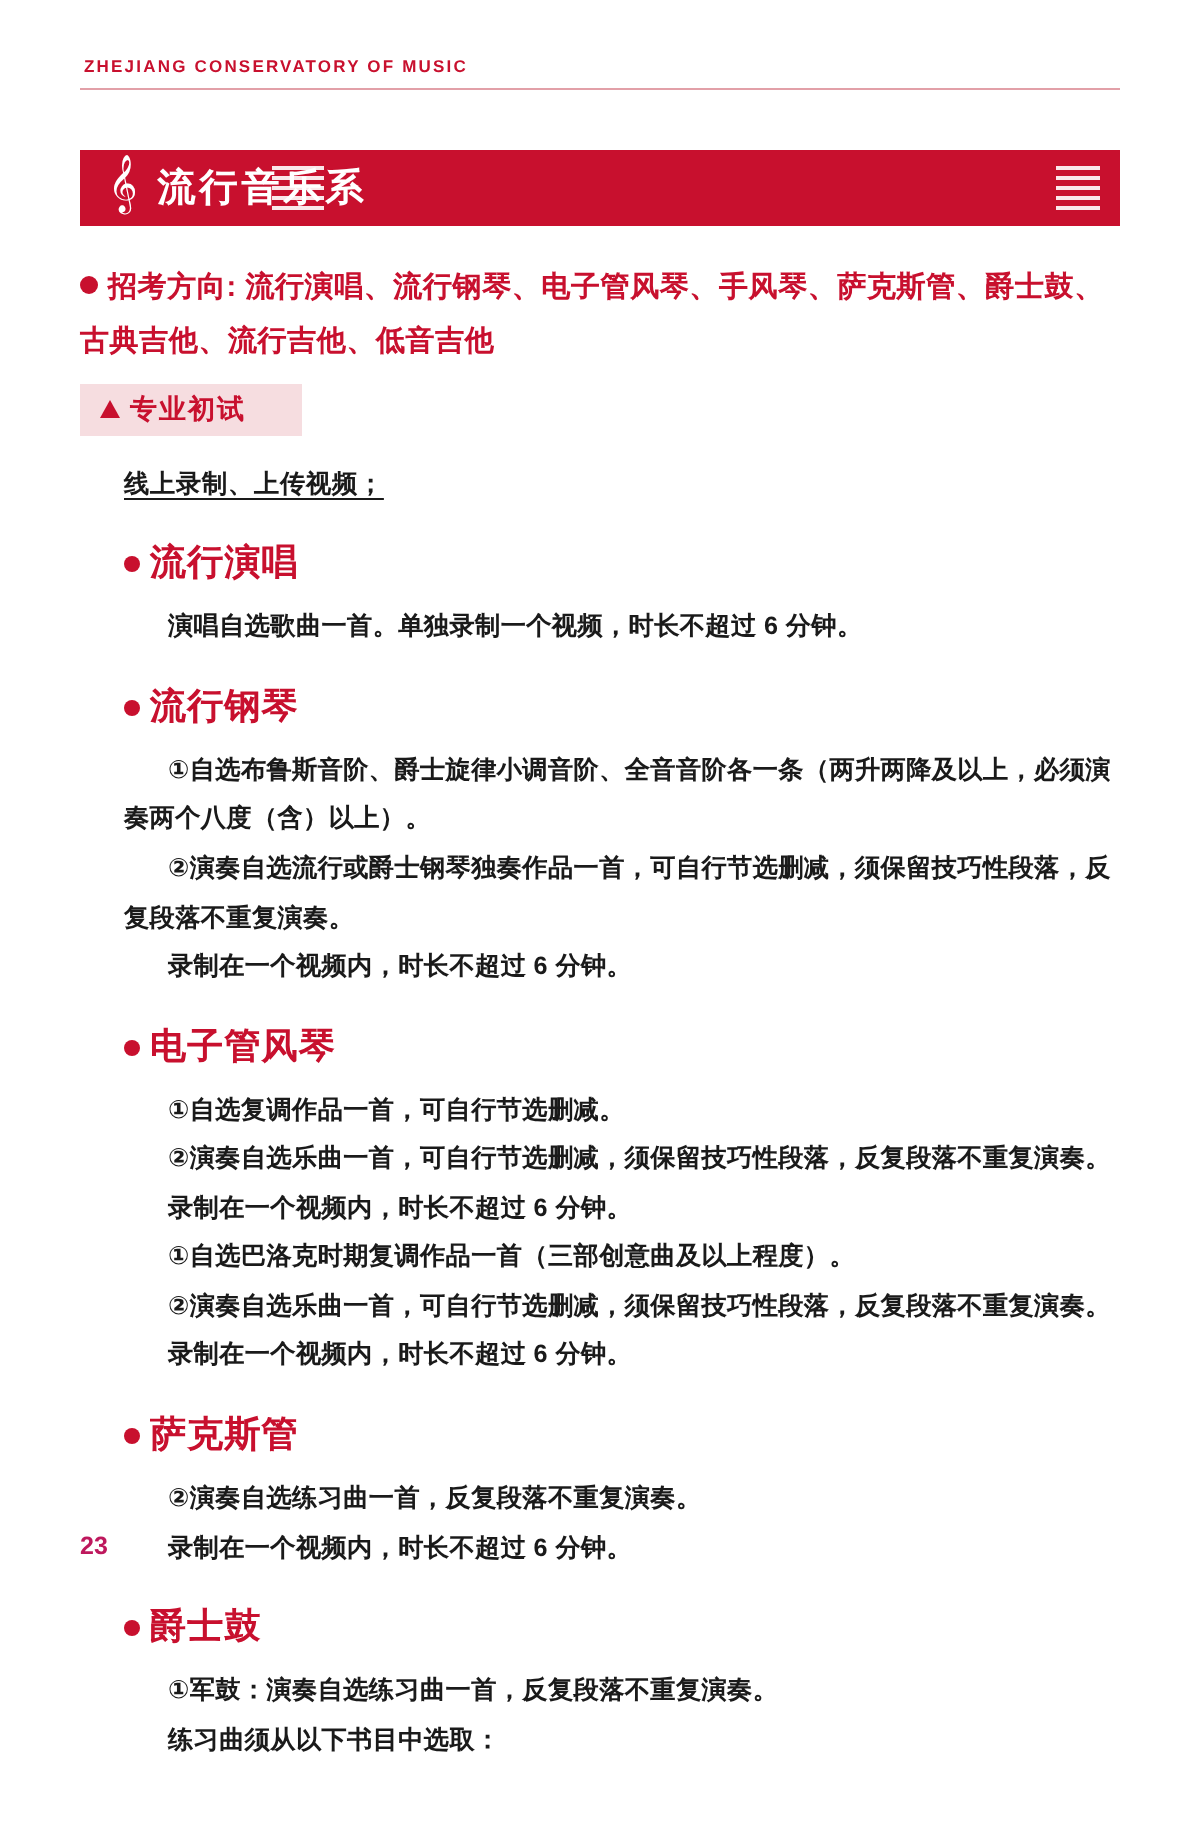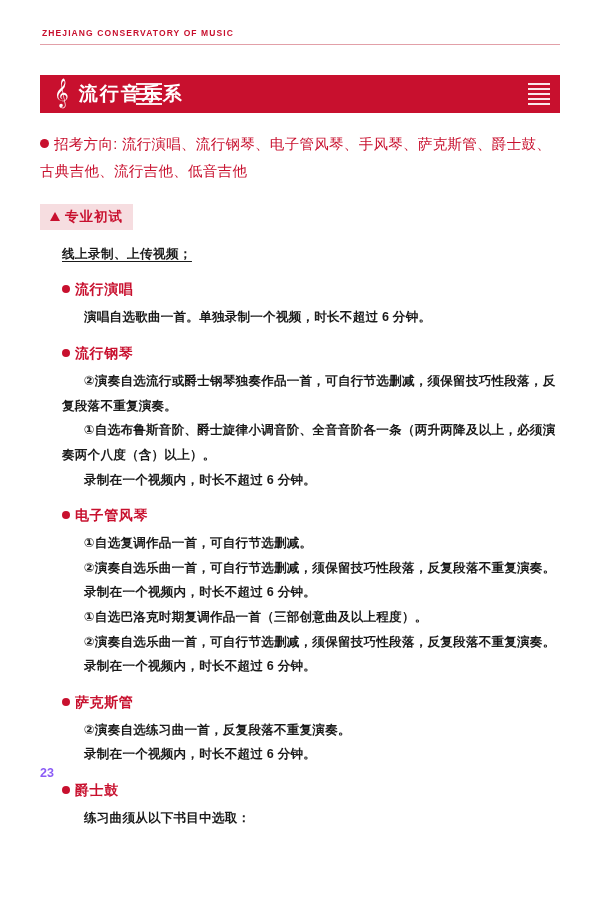--- a/index.html
+++ b/index.html
@@ -103,44 +103,44 @@
     display: block;
     height: 2px;
     background: #ffffff;
     opacity: 0.9;
   }
 
   
   .directions {
     margin-top: 18px;
     font-size: 14.5px;
-    font-weight: normal;
+    font-weight: bold;
     color: #c8102e;
     line-height: 1.85;
     letter-spacing: 0.3px;
   }
   .bullet-dot {
     display: inline-block;
     width: 9px;
     height: 9px;
     border-radius: 50%;
     background: #c8102e;
     margin-right: 5px;
     vertical-align: 1px;
   }
 
   
   .section-tag {
-    margin-top: 19px;
+    margin-top: 7px;
     display: inline-block;
     background: #f6dde0;
     color: #c8102e;
     font-size: 13.5px;
     font-weight: bold;
-    padding: 4px 10px 4px 10px;
+    padding: 4px 28px 4px 10px;
     letter-spacing: 1px;
   }
   .tri {
     display: inline-block;
     width: 0;
     height: 0;
     border-left: 5.5px solid transparent;
     border-right: 5.5px solid transparent;
     border-bottom: 9px solid #c8102e;
     margin-right: 5px;
@@ -155,21 +155,21 @@
   }
   .underlined {
     text-decoration: underline;
     text-underline-offset: 3px;
     font-weight: bold;
     padding-left: 22px;
     display: block;
     letter-spacing: 0.4px;
   }
   .sub-head {
-    font-size: 14px;
+    font-size: 18px;
     font-weight: bold;
     color: #c8102e;
     margin-top: 10px;
     margin-bottom: 2px;
     padding-left: 22px;
     letter-spacing: 0.6px;
   }
   .sub-head .dot {
     display: inline-block;
     width: 8px;
@@ -185,21 +185,21 @@
     text-indent: 22px;
     letter-spacing: 0.2px;
     font-weight: bold;
   }
 
   
   .page-number {
     position: absolute;
     left: 40px;
     bottom: 22px;
-    color: #8b5cf6;
+    color: #be185d;
     font-size: 12.5px;
     font-weight: bold;
   }
 </style>
 </head>
 <body>
 
 <div class="page">
 
   
@@ -246,22 +246,22 @@
     <span class="underlined">线上录制、上传视频；</span>
 
     <div class="sub-head">
       <span class="dot"></span><span>流行演唱</span>
     </div>
     <p class="para">演唱自选歌曲一首。单独录制一个视频，时长不超过 6 分钟。</p>
 
     <div class="sub-head">
       <span class="dot"></span><span>流行钢琴</span>
     </div>
+    <p class="para">①自选布鲁斯音阶、爵士旋律小调音阶、全音音阶各一条（两升两降及以上，必须演奏两个八度（含）以上）。</p>
     <p class="para">②演奏自选流行或爵士钢琴独奏作品一首，可自行节选删减，须保留技巧性段落，反复段落不重复演奏。</p>
-    <p class="para">①自选布鲁斯音阶、爵士旋律小调音阶、全音音阶各一条（两升两降及以上，必须演奏两个八度（含）以上）。</p>
     <p class="para">录制在一个视频内，时长不超过 6 分钟。</p>
 
     <div class="sub-head">
       <span class="dot"></span><span>电子管风琴</span>
     </div>
     <p class="para">①自选复调作品一首，可自行节选删减。</p>
     <p class="para">②演奏自选乐曲一首，可自行节选删减，须保留技巧性段落，反复段落不重复演奏。</p>
     <p class="para">录制在一个视频内，时长不超过 6 分钟。</p>
 
     <p class="para">①自选巴洛克时期复调作品一首（三部创意曲及以上程度）。</p>
@@ -270,19 +270,20 @@
 
     <div class="sub-head">
       <span class="dot"></span><span>萨克斯管</span>
     </div>
     <p class="para">②演奏自选练习曲一首，反复段落不重复演奏。</p>
     <p class="para">录制在一个视频内，时长不超过 6 分钟。</p>
 
     <div class="sub-head">
       <span class="dot"></span><span>爵士鼓</span>
     </div>
+    <p class="para">①军鼓：演奏自选练习曲一首，反复段落不重复演奏。</p>
     <p class="para">练习曲须从以下书目中选取：</p>
 
   </div>
 
   <div class="page-number">23</div>
 
 </div>
 
 </body></html>

